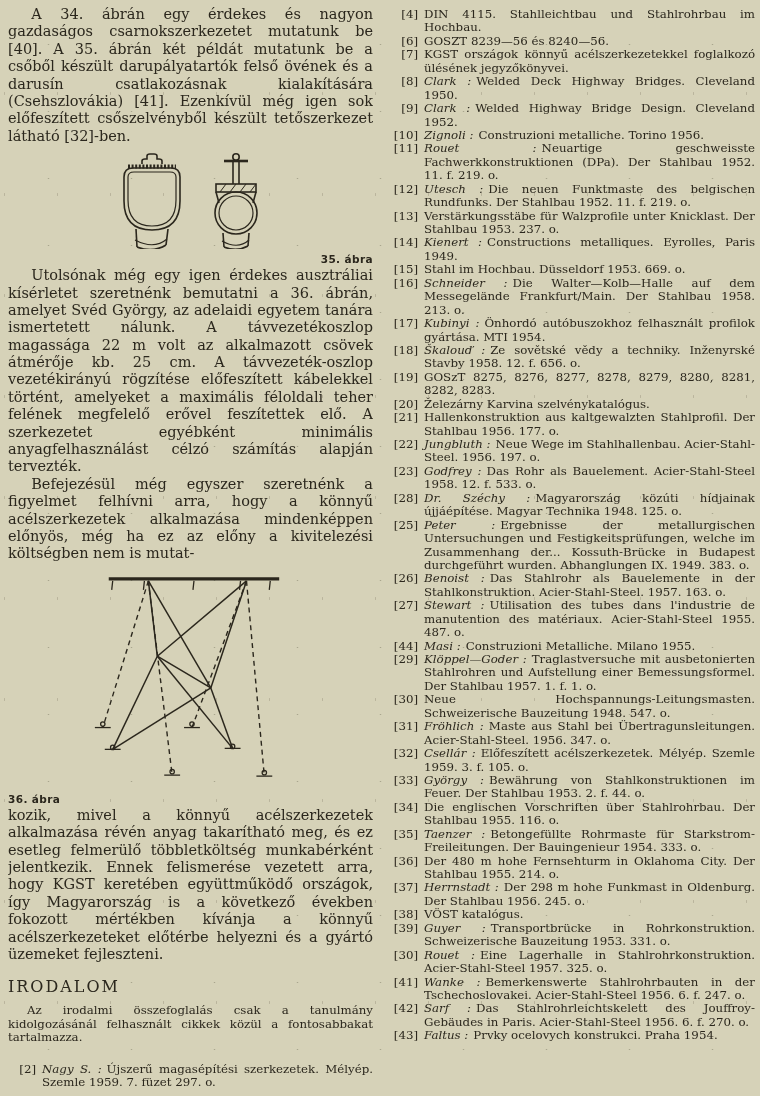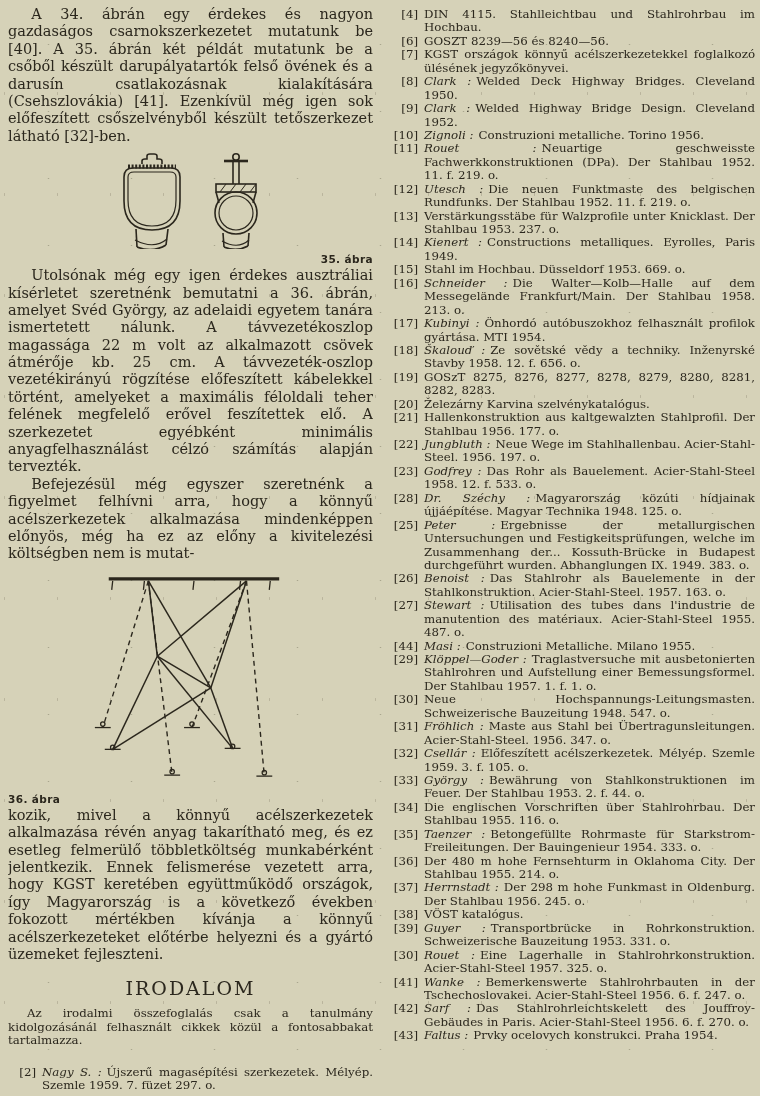--- a/index.html
+++ b/index.html
@@ -26,22 +26,22 @@
   .fig35 { margin-top:6px;text-align:right; }
   .fig36 { margin-top:6px; }
   .fig-caption {
     font-family:"DejaVu Sans", sans-serif;
     font-weight:bold; font-size:10.5px; letter-spacing:0.4px;
     margin:4px 0 2px 0;
   }
   figure svg { display:block; }
 
   .bib-heading {
-    font-size:19px; font-weight:normal; letter-spacing:2px;
-    text-align:center; margin:14px 0 8px 0;
+    font-size:16px; font-weight:normal; letter-spacing:2px;
+    margin:14px 0 8px 0;
   }
 
   .small-text { font-size:11.8px; line-height:1.14; text-align:justify; }
   .bib-intro { text-indent:1.6em; margin-bottom:18px; }
   .ref { padding-left:34px; text-indent:-34px; }
   .ref-num { display:inline-block; width:28px; text-align:right; margin-right:6px; text-indent:0; }
   .ref-author { font-style:italic; padding-right:5px; }
   .ref-author:empty { display:none; }
 
   .ink-line { stroke:#2b271d; fill:none; }

